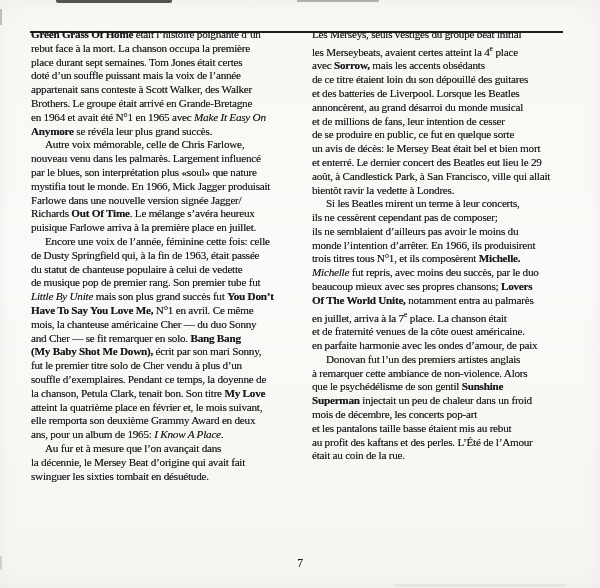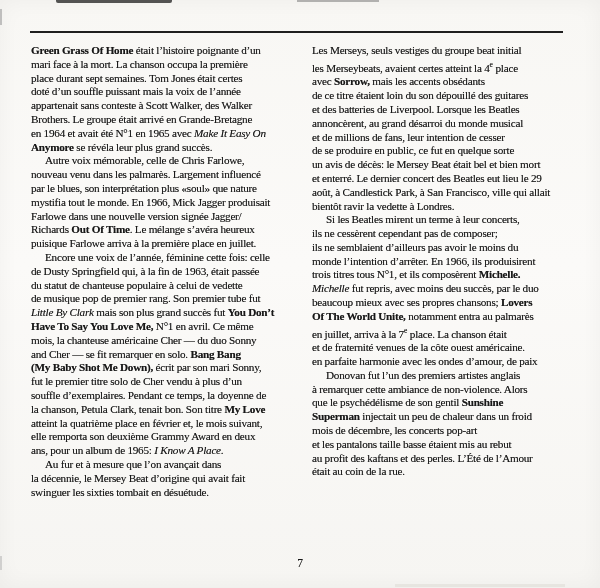--- a/index.html
+++ b/index.html
@@ -23,21 +23,21 @@
   
   .rule {
     position: absolute;
     left: 30px; top: 31px;
     width: 533px; height: 2px;
     background: #1f1f1f;
   }
   
   .col {
     position: absolute;
-    top: 44px;
+    top: 28px;
     width: 278px;
   }
   .col-left  { left: 31px; }
   .col-right { left: 312px; }
   .line {
     white-space: nowrap;
     font-size: 11.2px;
     line-height: 13.8px;
     letter-spacing: -0.25px;
     text-shadow: 0 0 0.5px rgba(25,25,25,0.55);
@@ -63,39 +63,39 @@
   <div class="artifact artifact-top-1"></div>
   <div class="artifact artifact-top-2"></div>
   <div class="artifact artifact-left-1"></div>
   <div class="artifact artifact-left-2"></div>
   <div class="artifact artifact-bottom-right"></div>
 
   <div class="rule"></div>
 
   <div class="col col-left" id="col-left">
       <div class="line"><span class="b">Green Grass Of Home</span><span> était l’histoire poignante d’un</span></div>
-      <div class="line"><span>mari face à la mort. La chanson occupa la première</span></div>
+      <div class="line"><span>rebut face à la mort. La chanson occupa la première</span></div>
       <div class="line"><span>place durant sept semaines. Tom Jones était certes</span></div>
       <div class="line"><span>doté d’un souffle puissant mais la voix de l’année</span></div>
       <div class="line"><span>appartenait sans conteste à Scott Walker, des Walker</span></div>
       <div class="line"><span>Brothers. Le groupe était arrivé en Grande-Bretagne</span></div>
       <div class="line"><span>en 1964 et avait été N°1 en 1965 avec </span><span class="i">Make It Easy On</span></div>
       <div class="line"><span class="b">Anymore</span><span> se révéla leur plus grand succès.</span></div>
       <div class="line indent"><span>Autre voix mémorable, celle de Chris Farlowe,</span></div>
       <div class="line"><span>nouveau venu dans les palmarès. Largement influencé</span></div>
       <div class="line"><span>par le blues, son interprétation plus «soul» que nature</span></div>
       <div class="line"><span>mystifia tout le monde. En 1966, Mick Jagger produisait</span></div>
       <div class="line"><span>Farlowe dans une nouvelle version signée Jagger/</span></div>
       <div class="line"><span>Richards </span><span class="b">Out Of Time</span><span>. Le mélange s’avéra heureux</span></div>
       <div class="line"><span>puisique Farlowe arriva à la première place en juillet.</span></div>
       <div class="line indent"><span>Encore une voix de l’année, féminine cette fois: celle</span></div>
       <div class="line"><span>de Dusty Springfield qui, à la fin de 1963, était passée</span></div>
       <div class="line"><span>du statut de chanteuse populaire à celui de vedette</span></div>
       <div class="line"><span>de musique pop de premier rang. Son premier tube fut</span></div>
-      <div class="line"><span class="i">Little By Clark</span><span> mais son plus grand succès fut </span><span class="b">You Don’t</span></div>
+      <div class="line"><span class="i">Little By Unite</span><span> mais son plus grand succès fut </span><span class="b">You Don’t</span></div>
       <div class="line"><span class="b">Have To Say You Love Me,</span><span> N°1 en avril. Ce même</span></div>
       <div class="line"><span>mois, la chanteuse américaine Cher — du duo Sonny</span></div>
       <div class="line"><span>and Cher — se fit remarquer en solo. </span><span class="b">Bang Bang</span></div>
       <div class="line"><span class="b">(My Baby Shot Me Down),</span><span> écrit par son mari Sonny,</span></div>
       <div class="line"><span>fut le premier titre solo de Cher vendu à plus d’un</span></div>
       <div class="line"><span>souffle d’exemplaires. Pendant ce temps, la doyenne de</span></div>
       <div class="line"><span>la chanson, Petula Clark, tenait bon. Son titre </span><span class="b">My Love</span></div>
       <div class="line"><span>atteint la quatrième place en février et, le mois suivant,</span></div>
       <div class="line"><span>elle remporta son deuxième Grammy Award en deux</span></div>
       <div class="line"><span>ans, pour un album de 1965: </span><span class="i">I Know A Place</span><span>.</span></div>

